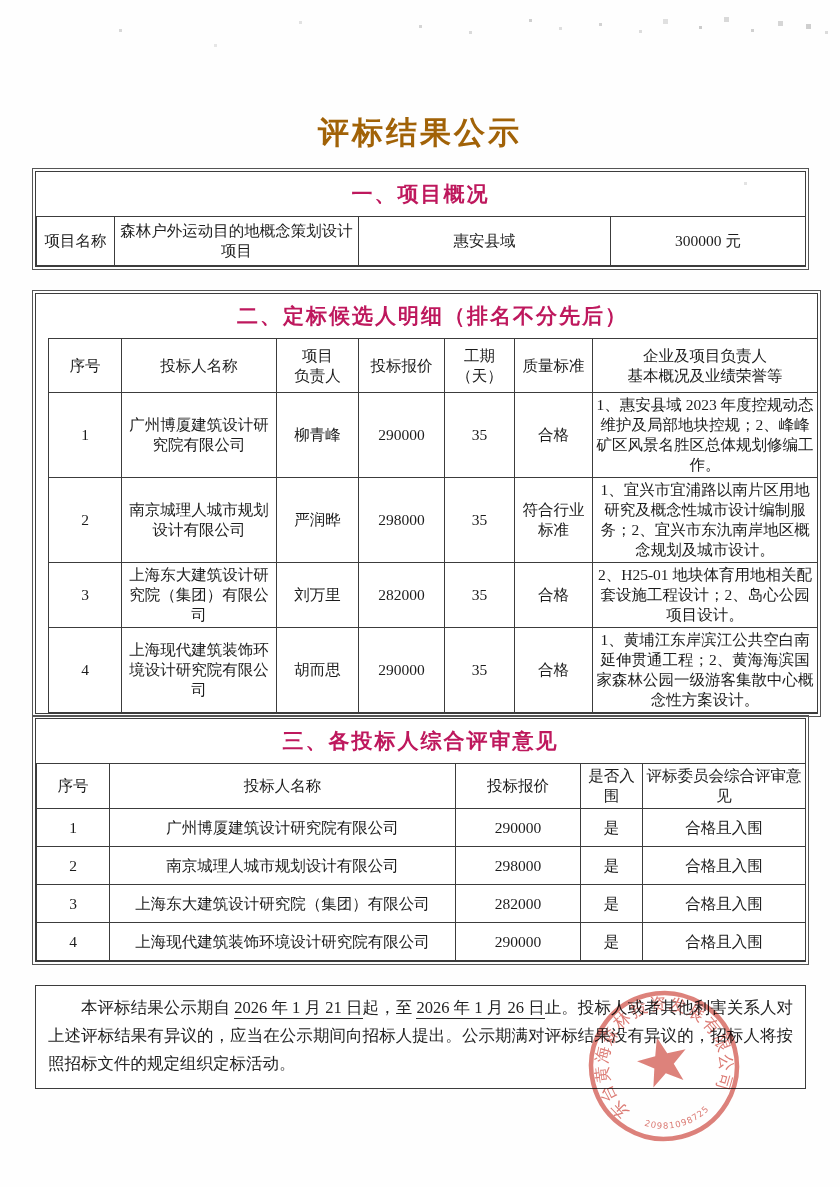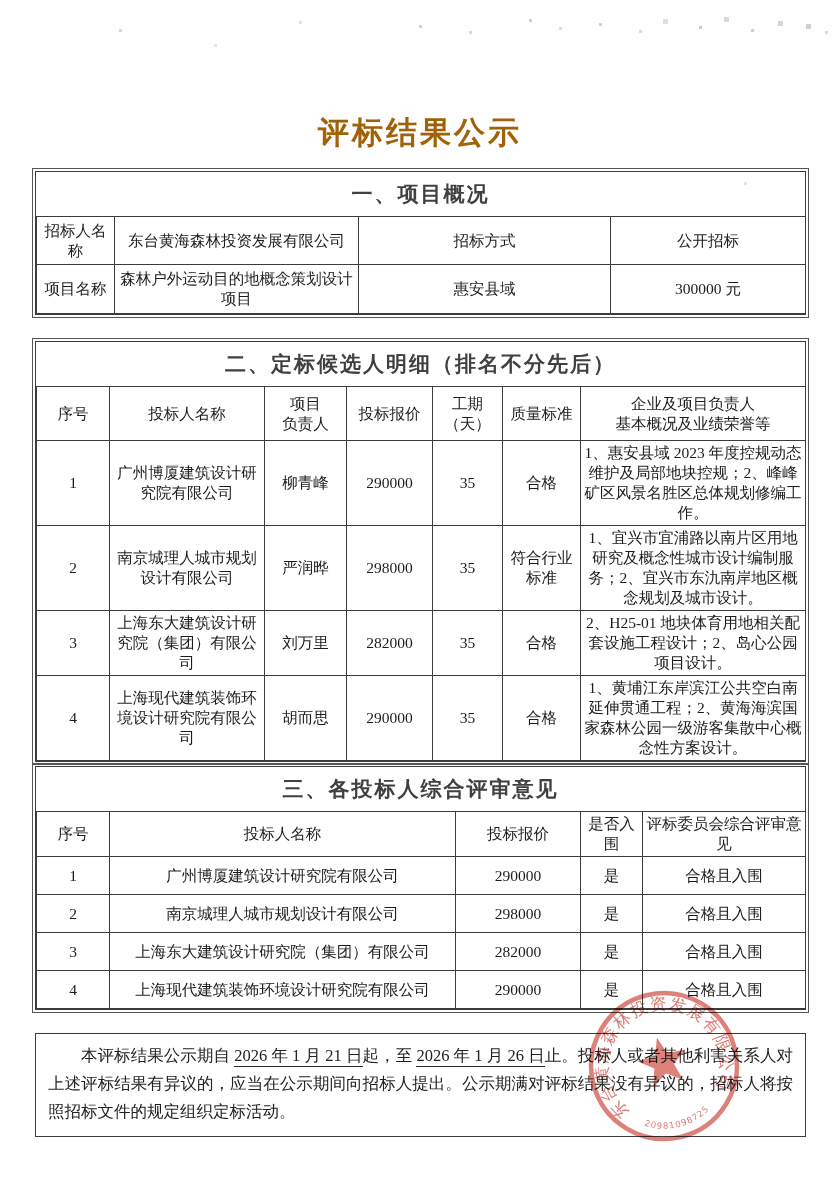--- a/index.html
+++ b/index.html
@@ -18,25 +18,25 @@
   }
   h1.doc-title{
     margin:112px 0 0;text-align:center;font-size:31px;font-weight:700;
     letter-spacing:3px;line-height:42px;color:#a16207;
   }
   .section{
     margin-left:35px;width:769px;border:1px solid #3c3c3c;
     outline:1px solid #555;outline-offset:2px;background:#fff;
   }
   .sec1{margin-top:17px;}
-  .sec2{margin-top:26px;}
+  .sec2{margin-top:26px;padding-left:12px;}
   .sec3{margin-top:4px;}
   .section-title{
     height:44px;line-height:44px;text-align:center;font-size:21px;
-    font-weight:600;letter-spacing:2px;color:#404040;
+    font-weight:600;letter-spacing:2px;color:#be185d;
   }
   table.grid{border-collapse:collapse;width:100%;table-layout:fixed;}
   table.grid td,table.grid th{
     border:1px solid #3c3c3c;text-align:center;vertical-align:middle;
     font-size:15.5px;font-weight:normal;padding:2px 3px;line-height:20px;
     overflow:hidden;
   }
   table.grid{border-top:1px solid #3c3c3c;}
   td.remark{font-size:13.5px;line-height:17.5px;padding:3px 5px;}
   .pre{white-space:pre-line;}
@@ -67,26 +67,20 @@
   <table class="grid">
     <colgroup>
         <col style="width:78px">
         <col style="width:67px">
         <col style="width:72px">
         <col style="width:105px">
         <col style="width:252px">
         <col style="width:195px">
       </colgroup>
     <tbody>
-        <tr style="height:48px">
-      <td>招标人名称</td>
-      <td colspan="3">东台黄海森林投资发展有限公司</td>
-      <td>招标方式</td>
-      <td>公开招标</td>
-    </tr>
     <tr style="height:49px">
       <td>项目名称</td>
       <td colspan="3">森林户外运动目的地概念策划设计项目</td>
       <td>惠安县域</td>
       <td>300000 元</td>
     </tr>
   </tbody>
     </table>
 </div>
 

